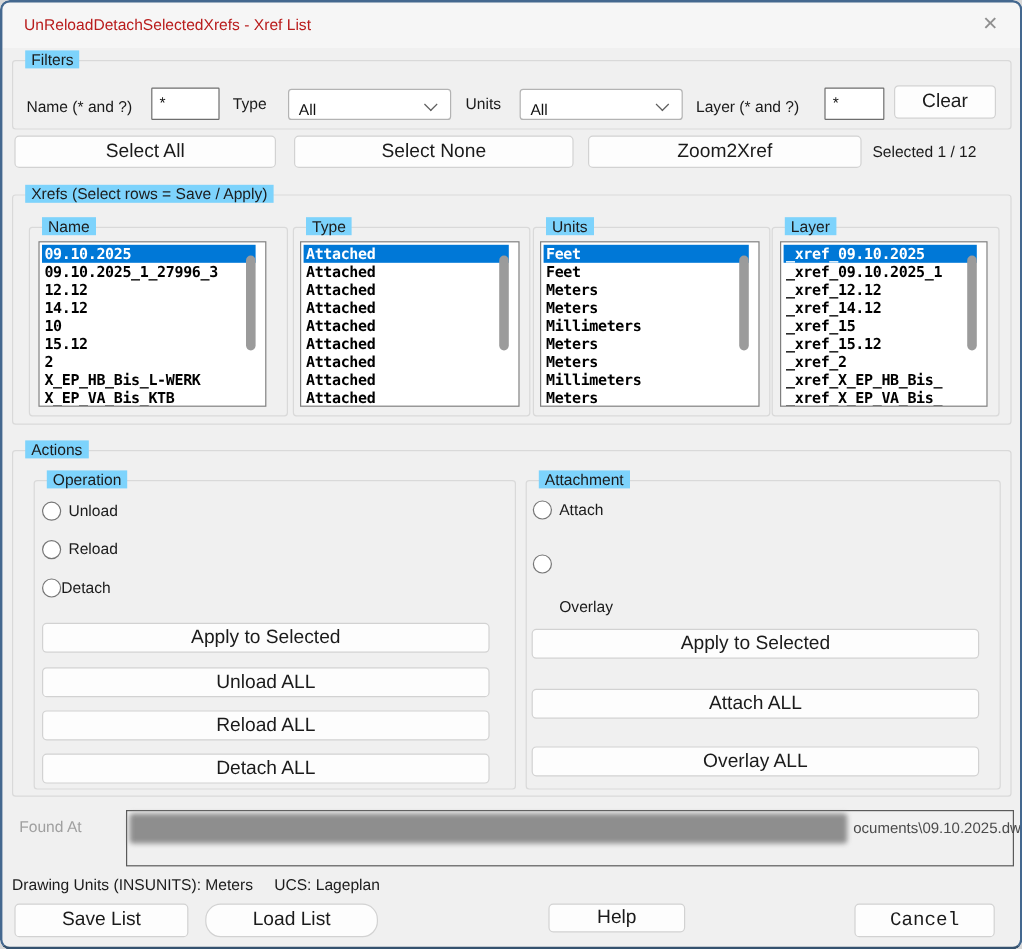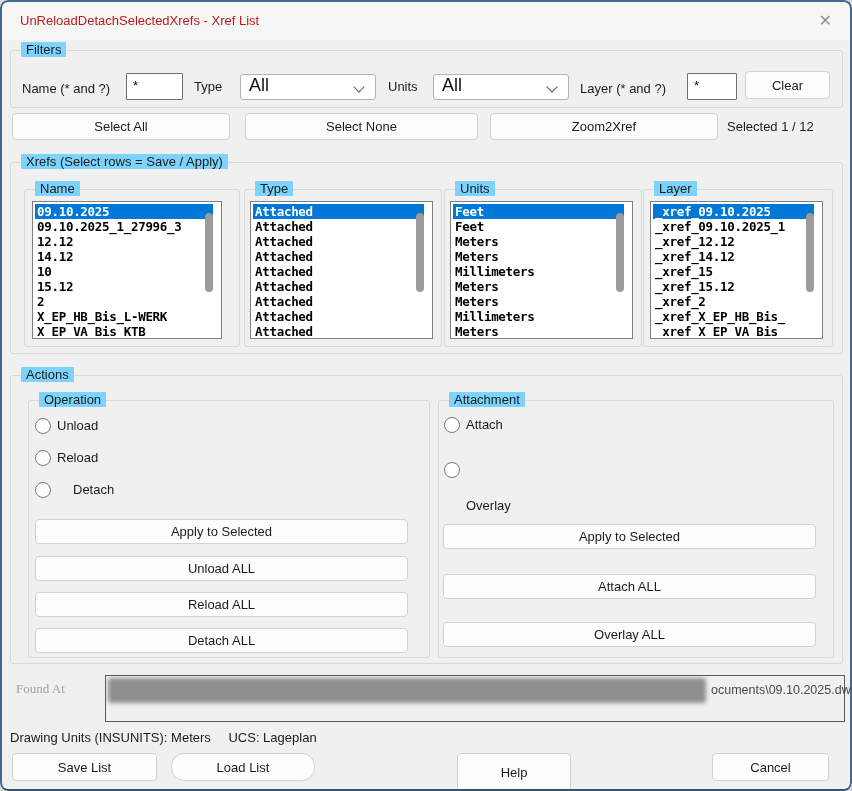--- a/index.html
+++ b/index.html
@@ -5,40 +5,40 @@
   html,body{margin:0;padding:0;background:#d8d8d8;font-family:"Liberation Sans",sans-serif;}
   .window{position:relative;width:852px;height:791px;background:#f0f0f0;border-radius:8px;overflow:hidden;
           font-family:"Liberation Sans",sans-serif;color:#1b1b1b;}
   .frame{position:absolute;inset:0;border:2px solid #44688f;border-bottom-color:#35526f;border-radius:8px;pointer-events:none;z-index:60;}
   .titlebar{position:absolute;left:2px;top:2px;right:2px;height:38px;background:#f6f6f6;border-radius:6px 6px 0 0;}
   .title{position:absolute;left:18px;top:11px;font-size:13px;color:#b91c1c;}
   .close{position:absolute;right:18px;top:9px;font-size:16px;color:#8f8f8f;cursor:default;line-height:20px;}
   .group{position:absolute;border:1px solid #d9d9d9;border-radius:3px;}
   .group>.cap{position:absolute;top:-9px;left:10px;background:#7dd3fc;padding:0 5px;font-size:13px;color:#1c1c1c;white-space:nowrap;}
   .btn{position:absolute;display:flex;align-items:center;justify-content:center;background:#fdfdfd;
-       border:1px solid #d2d2d2;border-radius:4px;font-size:13px;color:#1b1b1b;cursor:default;box-sizing:border-box;}
+       border:1px solid #d2d2d2;border-radius:4px;font-size:16px;color:#1b1b1b;cursor:default;box-sizing:border-box;}
   .btn.default{border:2px solid #2d7dd2;}
   .lbl{position:absolute;font-size:13px;color:#1b1b1b;white-space:nowrap;}
   .tinput{position:absolute;background:#fff;border:1px solid #6e6e6e;box-sizing:border-box;
           font-size:13px;padding:4px 0 0 6px;color:#111;border-radius:1px;}
   .combo{position:absolute;background:#fff;border:1px solid #b3b3b3;border-radius:3px;box-sizing:border-box;
-         font-size:18px;color:#111;display:flex;align-items:flex-start;padding-left:8px;}
+         font-size:13px;color:#111;display:flex;align-items:flex-end;padding-left:8px;}
   .chev{position:absolute;right:12px;top:8px;width:7px;height:7px;border-right:1.4px solid #5f5f5f;border-bottom:1.4px solid #5f5f5f;transform:rotate(45deg);}
   .list{position:absolute;background:#fff;border:1px solid #7f7f7f;box-sizing:border-box;overflow:hidden;
         font-family:"DejaVu Sans Mono",monospace;font-weight:bold;font-size:12.5px;letter-spacing:-0.3px;
         padding:2px 22px 0 2px;}
   .list .li{height:15px;line-height:15px;white-space:nowrap;padding-left:2px;color:#000;}
   .list .li.selected{background:#0078d7;color:#fff;margin-right:-14px;}
   .thumb{position:absolute;width:8px;height:79px;background:#9b9b9b;border-radius:4px;}
   .radio{position:absolute;width:14px;height:14px;border:1px solid #767676;border-radius:50%;background:#fff;}
   .statusline{position:absolute;font-size:13px;color:#1b1b1b;}
   .foundbox{position:absolute;border:1px solid #5a5a5a;background:#f0f0f0;box-sizing:border-box;}
   .redact{position:absolute;background:#8e8e8e;border-radius:3px;filter:blur(2px);}
   .path{position:absolute;font-size:12.5px;color:#4a4a4a;white-space:nowrap;}
-  .muted{color:#a0a0a0;font-family:Liberation Serif, serif;}
+  .muted{color:#a0a0a0;}
 </style>
 </head>
 <body>
 
 <div class="window">
   <div class="frame"></div>
 
   <div class="titlebar">
     <div class="title">UnReloadDetachSelectedXrefs - Xref List</div>
     <div class="close">✕</div>
@@ -141,21 +141,21 @@
   </div>
 
   <div class="group" style="left:28px;top:400px;width:400px;height:256px;">
     <span class="cap">Operation</span>
   </div>
   <div class="radio" style="left:35px;top:418px;"></div>
   <div class="lbl" style="left:57px;top:418px;">Unload</div>
   <div class="radio" style="left:35px;top:450px;"></div>
   <div class="lbl" style="left:57px;top:450px;">Reload</div>
   <div class="radio" style="left:35px;top:482px;"></div>
-  <div class="lbl" style="left:73px;top:482px;">Detach</div>
+  <div class="lbl" style="left:51px;top:482px;">Detach</div>
   <div class="btn" style="left:35px;top:519px;width:373px;height:25px;">Apply to Selected</div>
   <div class="btn" style="left:35px;top:592px;width:373px;height:25px;">Reload ALL</div>
   <div class="btn" style="left:35px;top:556px;width:373px;height:25px;">Unload ALL</div>
   <div class="btn" style="left:35px;top:628px;width:373px;height:25px;">Detach ALL</div>
 
   <div class="group" style="left:438px;top:400px;width:394px;height:256px;">
     <span class="cap">Attachment</span>
   </div>
   <div class="radio" style="left:444px;top:417px;"></div>
   <div class="lbl" style="left:466px;top:417px;">Attach</div>
@@ -170,15 +170,15 @@
   <div class="redact" style="left:108px;top:678px;width:598px;height:25px;"></div>
   <div class="path" style="left:711px;top:683px;">ocuments\09.10.2025.dwg</div>
 
   <div class="statusline" style="left:10px;top:730px;">
     <span>Drawing Units (INSUNITS): Meters</span>
     <span style="margin-left:14px;">UCS: Lageplan</span>
   </div>
 
   <div class="btn" style="left:12px;top:753px;width:145px;height:28px;">Save List</div>
   <div class="btn" style="left:171px;top:753px;width:144px;height:28px;border-radius:13px;">Load List</div>
-  <div class="btn" style="left:457px;top:753px;width:114px;height:38px;">Help</div>
-  <div class="btn" style="left:712px;top:753px;width:117px;height:28px;">Cancel</div>
+  <div class="btn" style="left:457px;top:753px;width:114px;height:24px;">Help</div>
+  <div class="btn" style="left:712px;top:753px;width:117px;height:28px;font-family:Liberation Mono, monospace;">Cancel</div>
 </div>
 
 </body></html>

